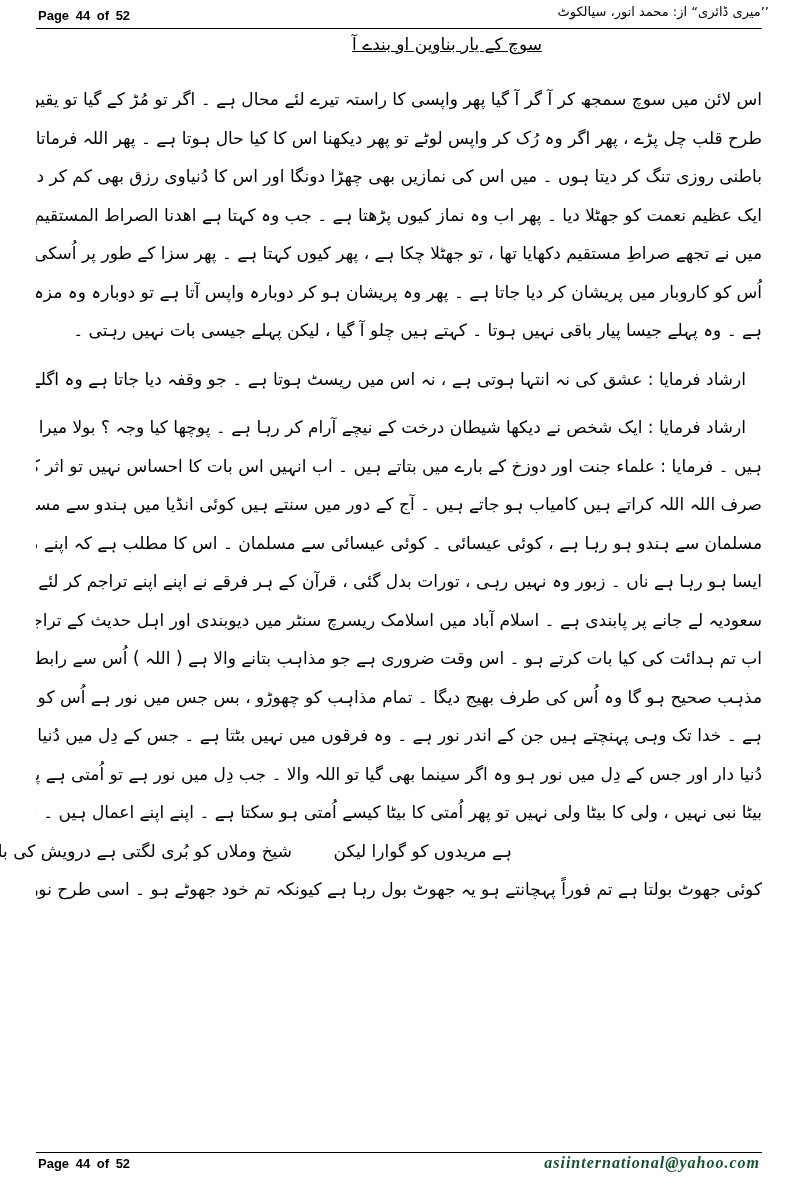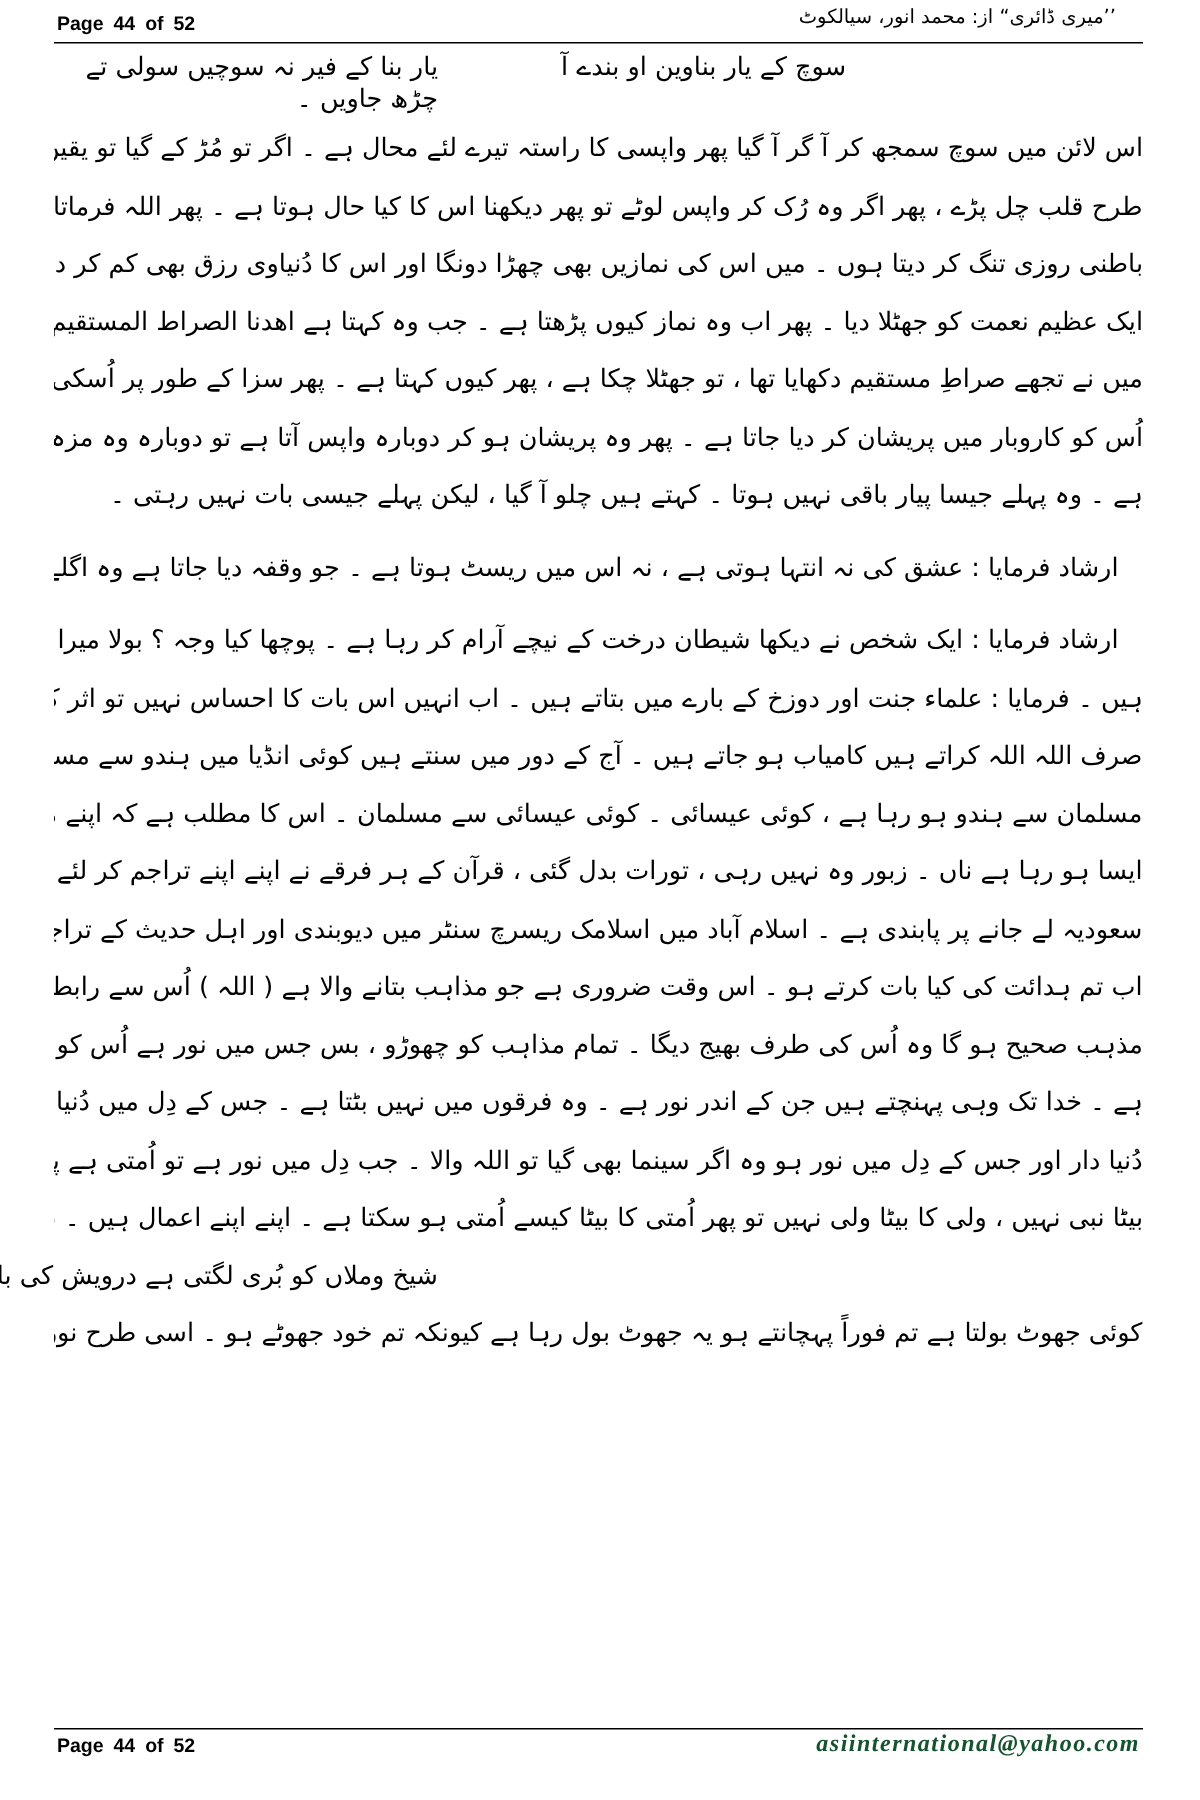--- a/index.html
+++ b/index.html
@@ -1,23 +1,23 @@
 <!DOCTYPE html>
 <html><head>
   <meta charset="utf-8">
   <style>
     html, body { margin: 0; padding: 0; background: #ffffff; }
     body { width: 800px; height: 1200px; position: relative; overflow: hidden; color: #000; }
     .hdr-page { position: absolute; left: 38px; top: 8px; font-family: "Liberation Sans", sans-serif; font-weight: bold; font-size: 13px; word-spacing: 3px; }
-    .hdr-title { position: absolute; right: 56px; top: 4px; font-family: "DejaVu Sans", sans-serif; font-size: 13px; direction: rtl; }
+    .hdr-title { position: absolute; right: 31px; top: 4px; font-family: "DejaVu Sans", sans-serif; font-size: 13px; direction: rtl; }
     .rule { position: absolute; left: 36px; width: 726px; height: 0; border-top: 1.5px solid #000; }
     .rule.top { top: 28px; }
     .rule.bottom { top: 1152px; }
     .couplet { position: absolute; top: 34px; left: 36px; width: 726px; height: 30px; direction: rtl; font-family: "DejaVu Sans", sans-serif; font-size: 17px; }
-    .couplet .m1 { position: absolute; right: 198px; top: 0; }
+    .couplet .m1 { position: absolute; right: 220px; top: 0; text-decoration: underline; }
     .couplet .m2 { position: absolute; right: 470px; top: 0; }
     .body { position: absolute; left: 36px; top: 80px; width: 726px; direction: rtl; font-family: "DejaVu Sans", sans-serif; font-size: 17px; }
     .line { height: 38.5px; line-height: 38.5px; white-space: nowrap; overflow: hidden; text-align: justify; text-align-last: justify; }
     .line.last { text-align-last: right; }
     .line.indent { padding-right: 16px; }
     .gap { height: 10px; }
     .verse { height: 38px; line-height: 38px; position: relative; white-space: nowrap; }
     .verse .lead { position: absolute; right: 0; }
     .verse .v1 { position: absolute; right: 250px; }
     .verse .v2 { position: absolute; right: 470px; }
@@ -28,21 +28,20 @@
 <body>
 
 <div>
   <div class="hdr-page">Page 44  of 52</div>
   <div class="hdr-title">’’میری ڈائری“ از: محمد انور، سیالکوٹ</div>
   <div class="rule top"></div>
 </div>
 
 <div class="couplet">
   <span class="m1">سوچ کے یار بناوین او بندے آ</span>
-  <span class="m2">یار بنا کے فیر نہ سوچیں سولی تے چڑھ جاویں ۔</span>
 </div>
 
 <div class="body">
   <div>
     <div class="line">اس لائن میں سوچ سمجھ کر آ گر آ گیا پھر واپسی کا راستہ تیرے لئے محال ہے ۔ اگر تو مُڑ کے گیا تو یقین کر تو برباد ہو جائے گا ۔ اگر جس</div>
     <div class="line">طرح قلب چل پڑے ، پھر اگر وہ رُک کر واپس لوٹے تو پھر دیکھنا اس کا کیا حال ہوتا ہے ۔ پھر اللہ فرماتا ہے میں اس کی ظاہری</div>
     <div class="line">باطنی روزی تنگ کر دیتا ہوں ۔ میں اس کی نمازیں بھی چھڑا دونگا اور اس کا دُنیاوی رزق بھی کم کر دونگا ۔ کیونکہ اُس نے اللہ تعالیٰ کی</div>
     <div class="line">ایک عظیم نعمت کو جھٹلا دیا ۔ پھر اب وہ نماز کیوں پڑھتا ہے ۔ جب وہ کہتا ہے اھدنا الصراط المستقیم تو اللہ کو غصہ آتا ہے کہ</div>
     <div class="line">میں نے تجھے صراطِ مستقیم دکھایا تھا ، تو جھٹلا چکا ہے ، پھر کیوں کہتا ہے ۔ پھر سزا کے طور پر اُسکی ظاہری بھی تنگ کر دی جاتی ہے ،</div>
     <div class="line">اُس کو کاروبار میں پریشان کر دیا جاتا ہے ۔ پھر وہ پریشان ہو کر دوبارہ واپس آتا ہے تو دوبارہ وہ مزہ نہیں ہے کیوں کہ وہ آزمایا جا چکا</div>
@@ -62,20 +61,21 @@
     <div class="line last">سعودیہ لے جانے پر پابندی ہے ۔ اسلام آباد میں اسلامک ریسرچ سنٹر میں دیوبندی اور اہل حدیث کے تراجم کے قرآن ہیں ۔</div>
   </div>
   <div>
     <div class="line">اب تم ہدائت کی کیا بات کرتے ہو ۔ اس وقت ضروری ہے جو مذاہب بتانے والا ہے ( اللہ ) اُس سے رابطہ ہو جائے ۔ پھر جو</div>
     <div class="line">مذہب صحیح ہو گا وہ اُس کی طرف بھیج دیگا ۔ تمام مذاہب کو چھوڑو ، بس جس میں نور ہے اُس کو پکڑ لو ۔ مذاہب ضروری نہیں ، اللہ ضروری</div>
     <div class="line">ہے ۔ خدا تک وہی پہنچتے ہیں جن کے اندر نور ہے ۔ وہ فرقوں میں نہیں بٹتا ہے ۔ جس کے دِل میں دُنیا ہے وہ اگر خانہ کعبہ گیا تو وہ</div>
     <div class="line">دُنیا دار اور جس کے دِل میں نور ہو وہ اگر سینما بھی گیا تو اللہ والا ۔ جب دِل میں نور ہے تو اُمتی ہے پھر دوزخ کا کیا ڈر ۔ جب نبی کا</div>
     <div class="line">بیٹا نبی نہیں ، ولی کا بیٹا ولی نہیں تو پھر اُمتی کا بیٹا کیسے اُمتی ہو سکتا ہے ۔ اپنے اپنے اعمال ہیں ۔ ہمارے علماء اس بات کا برا مانتے</div>
   </div>
   <div class="verse">
+    <span class="v1">ہے مریدوں کو گوارا لیکن</span>
     <span class="v2">شیخ وملاں کو بُری لگتی ہے درویش کی بات</span>
   </div>
   <div>
     <div class="line">کوئی جھوٹ بولتا ہے تم فوراً پہچانتے ہو یہ جھوٹ بول رہا ہے کیونکہ تم خود جھوٹے ہو ۔ اسی طرح نور والا ۔ دُنیا دار نماز پڑھتا ہے تو</div>
   </div>
 </div>
 
 <div>
   <div class="rule bottom"></div>
   <div class="ftr-page">Page 44  of 52</div>

